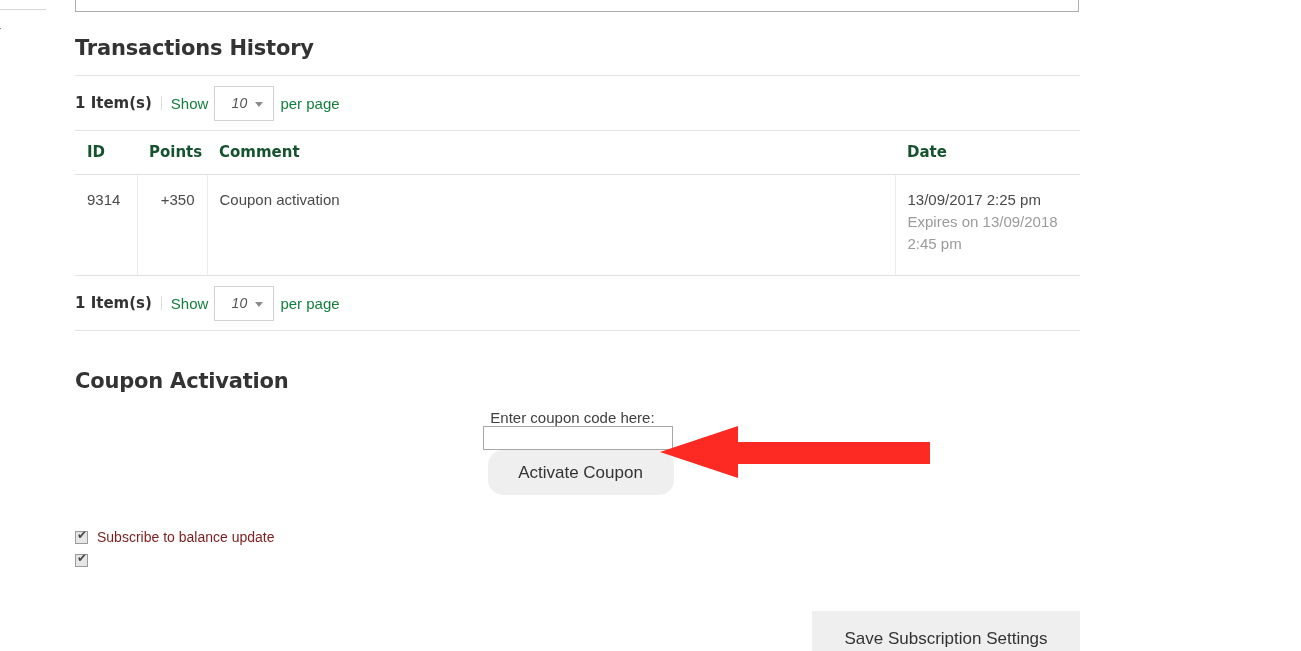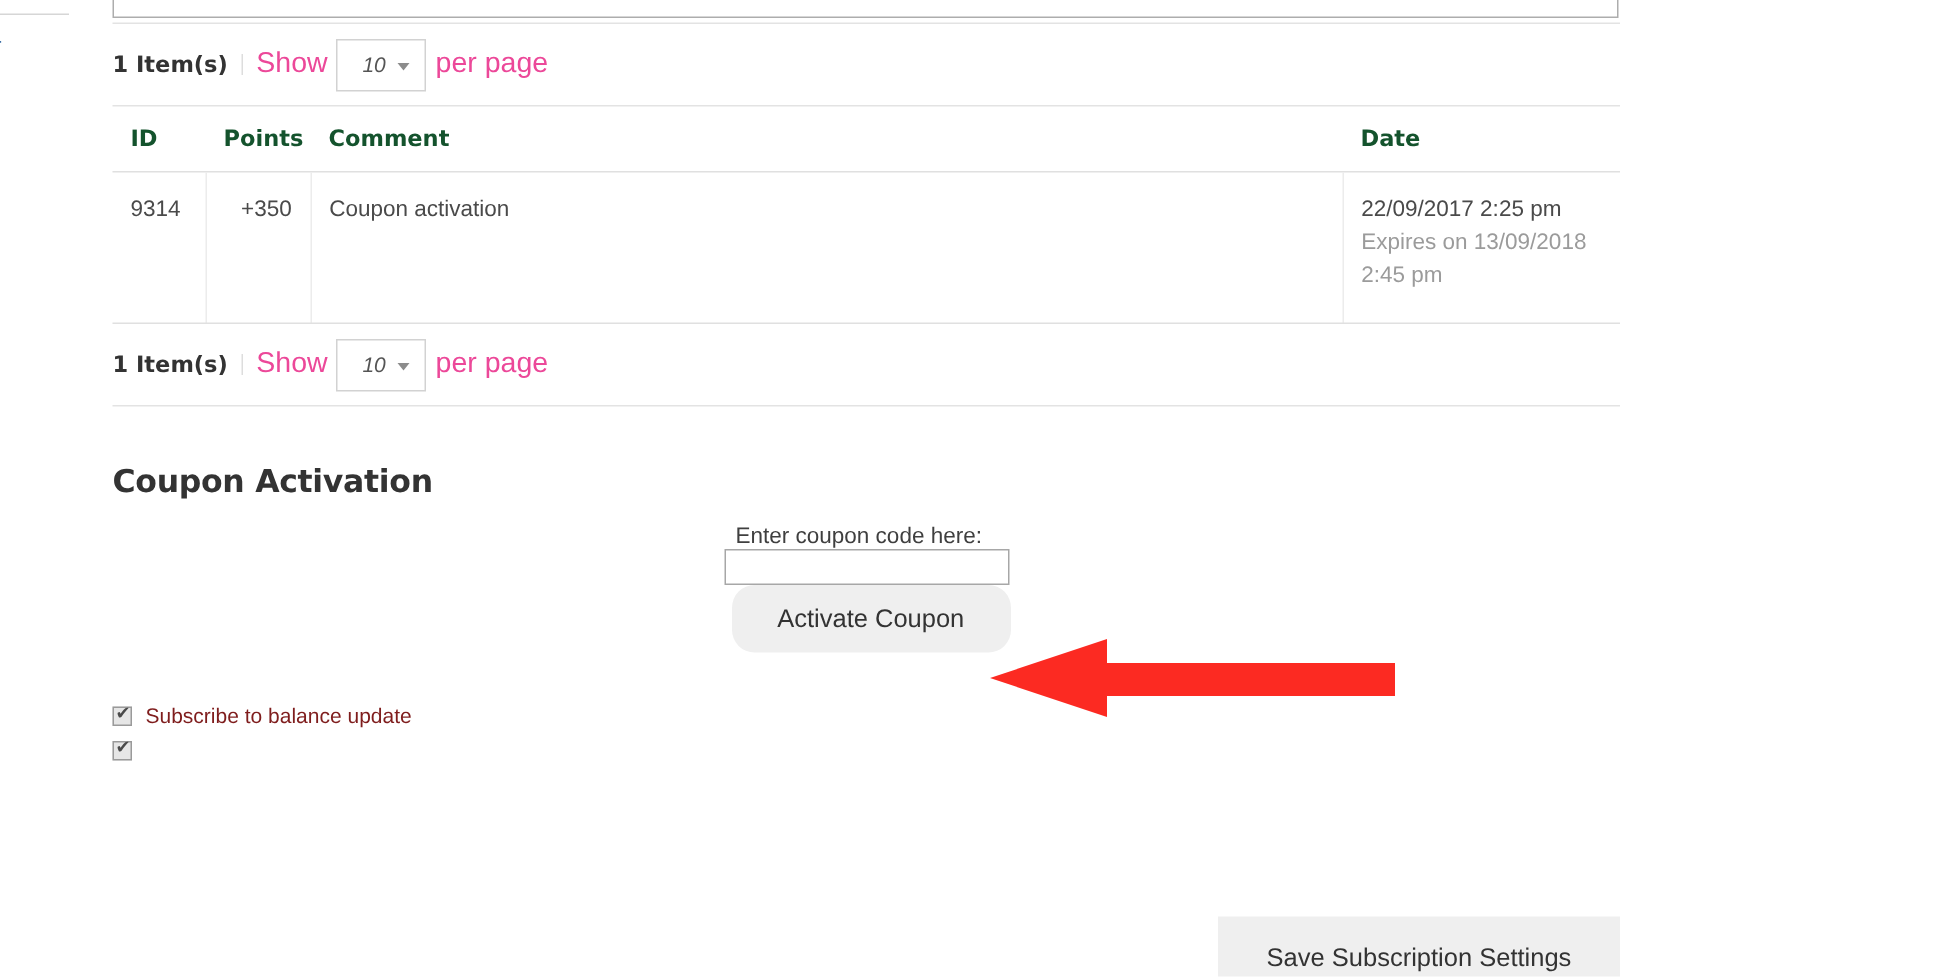--- a/index.html
+++ b/index.html
@@ -95,22 +95,22 @@
     font-family: "DejaVu Sans", sans-serif;
   }
   .pager-sep {
     display: inline-block;
     width: 1px;
     height: 14px;
     background: #dddddd;
     margin: 0 9px;
   }
   .pager-label {
-    color: #ec4899;
-    font-size: 19px;
+    color: #15803d;
+    font-size: 15px;
   }
   .limiter-select {
     width: 60px;
     height: 35px;
     border: 1px solid #d2d2d2;
     background: #ffffff;
     margin: 0 6px;
     display: flex;
     align-items: center;
     justify-content: center;
@@ -276,20 +276,21 @@
 
 <div class="sidebar-fragment">
   <div class="sidebar-rule"></div>
   <div class="sidebar-clipped-label">r</div>
 </div>
 
 <div class="top-clipped-box"></div>
 
 <div class="content">
 
+  <h2 class="section-title" style="margin-top:36px;">Transactions History</h2>
 
   <div class="rule" style="margin-top:15px;"></div>
 
   <div class="pager">
     <span class="pager-count">1 Item(s)</span>
     <span class="pager-sep"></span>
     <span class="pager-label">Show</span>
     <div class="limiter-select">
       <span class="limiter-value">10</span>
       <span class="caret-down"></span>
@@ -313,21 +314,21 @@
         <th class="col-comment">Comment</th>
         <th class="col-date">Date</th>
       </tr>
     </thead>
     <tbody>
       <tr>
         <td class="col-id">9314</td>
         <td class="col-points">+350</td>
         <td class="col-comment">Coupon activation</td>
         <td class="col-date">
-          <span class="date-primary">22/09/2017 2:25 pm</span>
+          <span class="date-primary">13/09/2017 2:25 pm</span>
           <span class="date-expires">Expires on 13/09/2018 2:45 pm</span>
         </td>
       </tr>
     </tbody>
   </table>
 
   <div class="pager">
     <span class="pager-count">1 Item(s)</span>
     <span class="pager-sep"></span>
     <span class="pager-label">Show</span>

